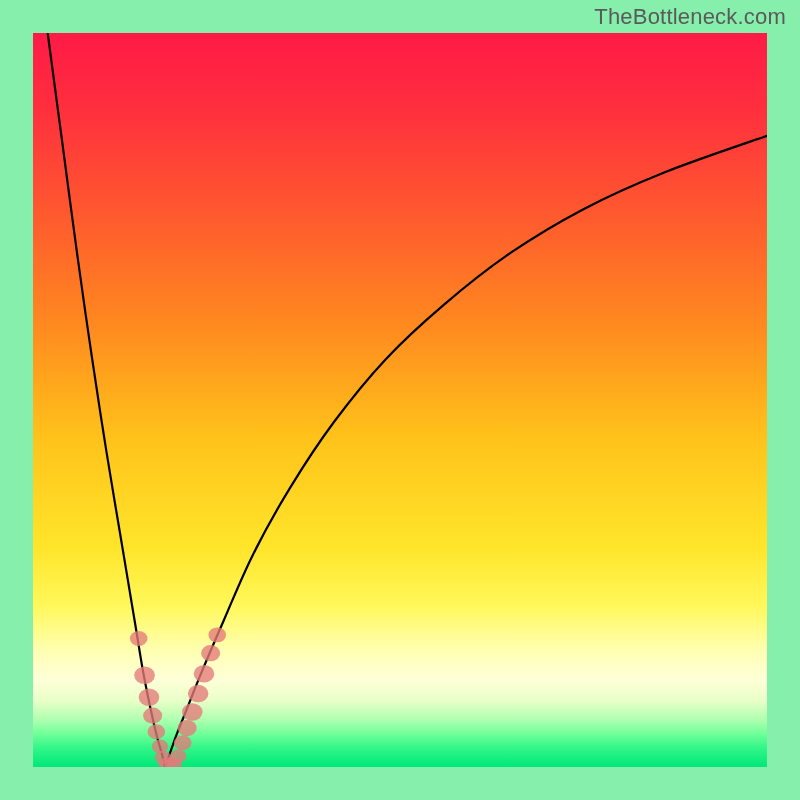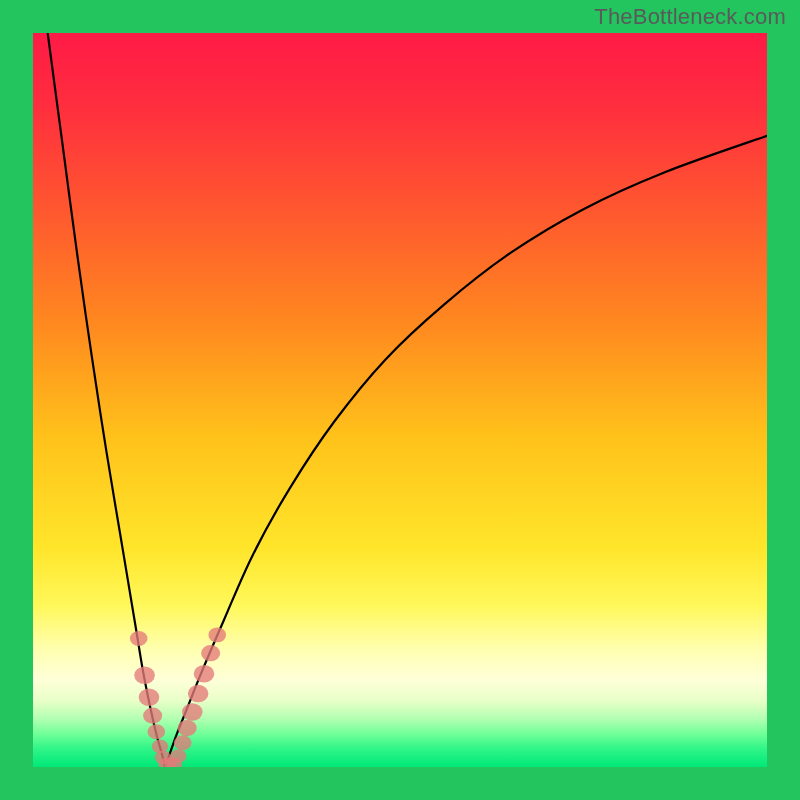--- a/index.html
+++ b/index.html
@@ -10,21 +10,21 @@
     overflow: hidden;
     background: #000;
     font-family: Arial, Helvetica, sans-serif;
   }
   .frame {
     position: absolute;
     top: 0;
     left: 0;
     width: 800px;
     height: 800px;
-    background: #22c55e;
+    background: #86efac;
   }
   .plot {
     position: absolute;
     overflow: hidden;
   }
   .gradient {
     position: absolute;
     inset: 0;
   }
   .watermark {

